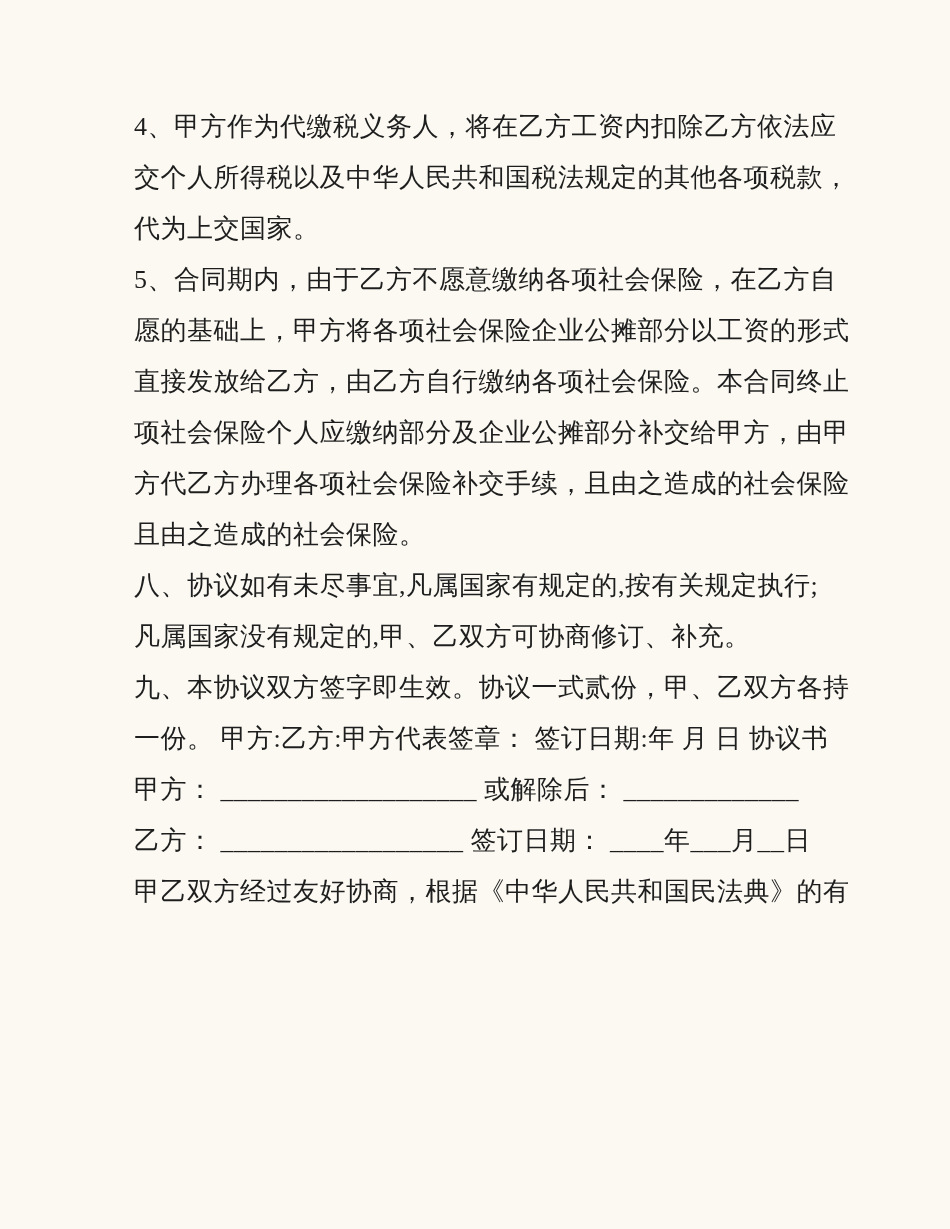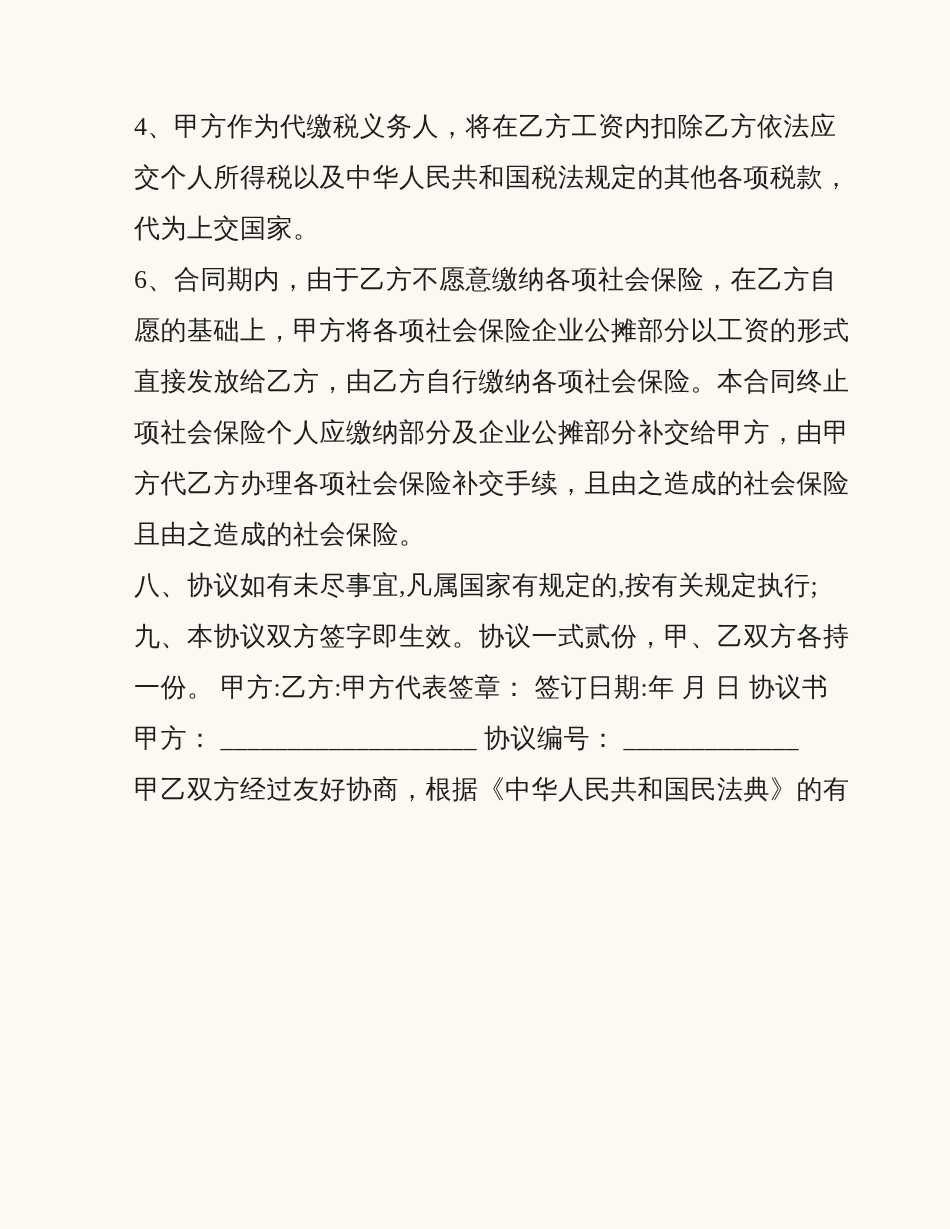--- a/index.html
+++ b/index.html
@@ -28,24 +28,26 @@
     letter-spacing: 0.5px;
   }
 </style>
 </head>
 <body>
 
 <div class="page">
   <div class="line">4、甲方作为代缴税义务人，将在乙方工资内扣除乙方依法应</div>
   <div class="line">交个人所得税以及中华人民共和国税法规定的其他各项税款，</div>
   <div class="line">代为上交国家。</div>
-  <div class="line">6、合同期内，由于乙方不愿意缴纳各项社会保险，在乙方自</div>
+  <div class="line">5、合同期内，由于乙方不愿意缴纳各项社会保险，在乙方自</div>
   <div class="line">愿的基础上，甲方将各项社会保险企业公摊部分以工资的形式</div>
   <div class="line">直接发放给乙方，由乙方自行缴纳各项社会保险。本合同终止</div>
   <div class="line">项社会保险个人应缴纳部分及企业公摊部分补交给甲方，由甲</div>
   <div class="line">方代乙方办理各项社会保险补交手续，且由之造成的社会保险</div>
   <div class="line">且由之造成的社会保险。</div>
   <div class="line">八、协议如有未尽事宜,凡属国家有规定的,按有关规定执行;</div>
+  <div class="line">凡属国家没有规定的,甲、乙双方可协商修订、补充。</div>
   <div class="line">九、本协议双方签字即生效。协议一式贰份，甲、乙双方各持</div>
   <div class="line">一份。 甲方:乙方:甲方代表签章： 签订日期:年 月 日 协议书</div>
-  <div class="line">甲方： ___________________ 协议编号： _____________</div>
+  <div class="line">甲方： ___________________ 或解除后： _____________</div>
+  <div class="line">乙方： __________________ 签订日期： ____年___月__日</div>
   <div class="line">甲乙双方经过友好协商，根据《中华人民共和国民法典》的有</div>
 </div>
 
 </body></html>

